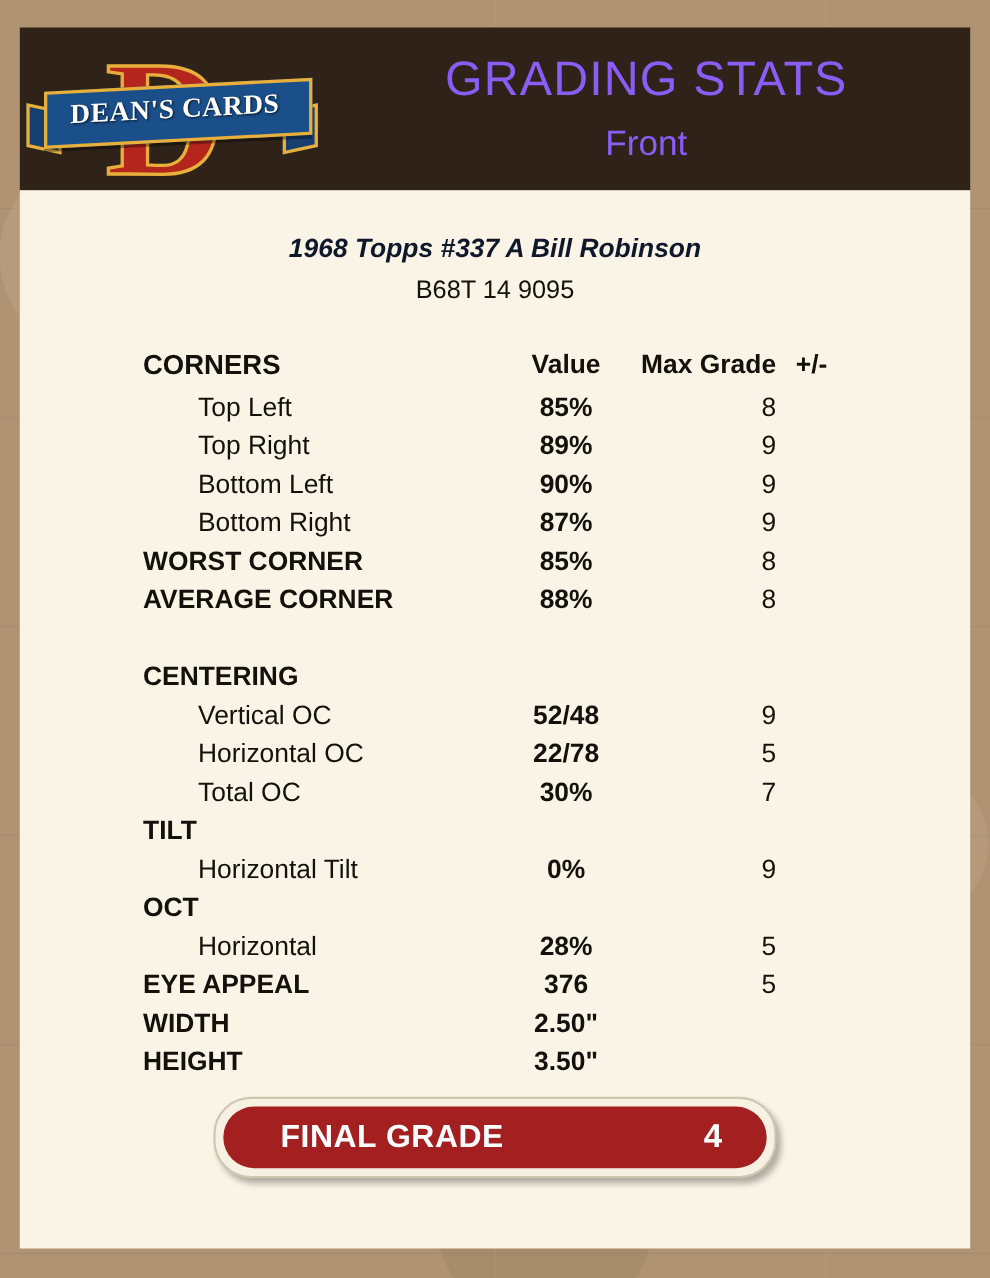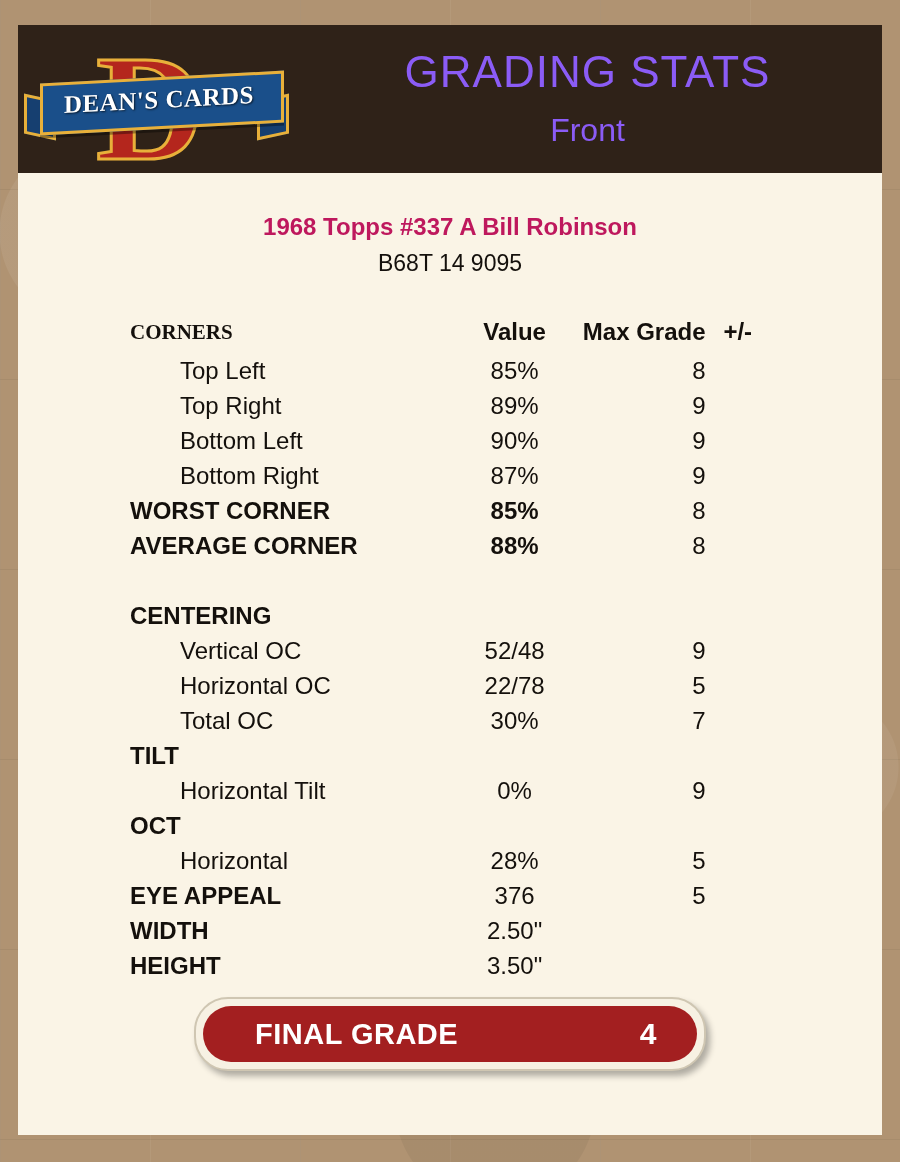--- a/index.html
+++ b/index.html
@@ -127,22 +127,23 @@
   .sheet {
     background: #faf4e6;
     height: 962px;
     padding: 0;
     position: relative;
   }
   .card-title {
     text-align: center;
     font-size: 24px;
     font-weight: bold;
-    color: #be185d;
+    color: #0f172a;
     padding-top: 40px;
+    font-style: italic;
   }
   .card-code {
     text-align: center;
     font-size: 23px;
     color: #14100c;
     margin-top: 9px;
   }
 
   table.stats {
     margin: 34px auto 0 auto;
@@ -150,26 +151,26 @@
     color: #14100c;
     font-size: 24px;
     width: 640px;
   }
   table.stats td {
     padding: 0;
     height: 35px;
     vertical-align: middle;
   }
   td.c-label { width: 300px; text-align: left; }
-  td.c-value { width: 130px; text-align: center; }
+  td.c-value { width: 130px; text-align: center; font-weight: bold; }
   td.c-max   { width: 140px; text-align: right; }
   td.c-pm    { width: 70px;  text-align: center; }
 
   tr.head td { font-weight: bold; height: 42px; font-size: 24px; }
-  tr.head td.c-label { font-size: 21px; font-family: Liberation Serif, serif; }
+  tr.head td.c-label { font-size: 25px; }
   .indent { padding-left: 50px !important; }
   .bold { font-weight: bold; }
   .spacer td { height: 20px; }
 
   
   .final-wrap {
     position: absolute;
     left: 50%;
     transform: translateX(-50%);
     bottom: 64px;

